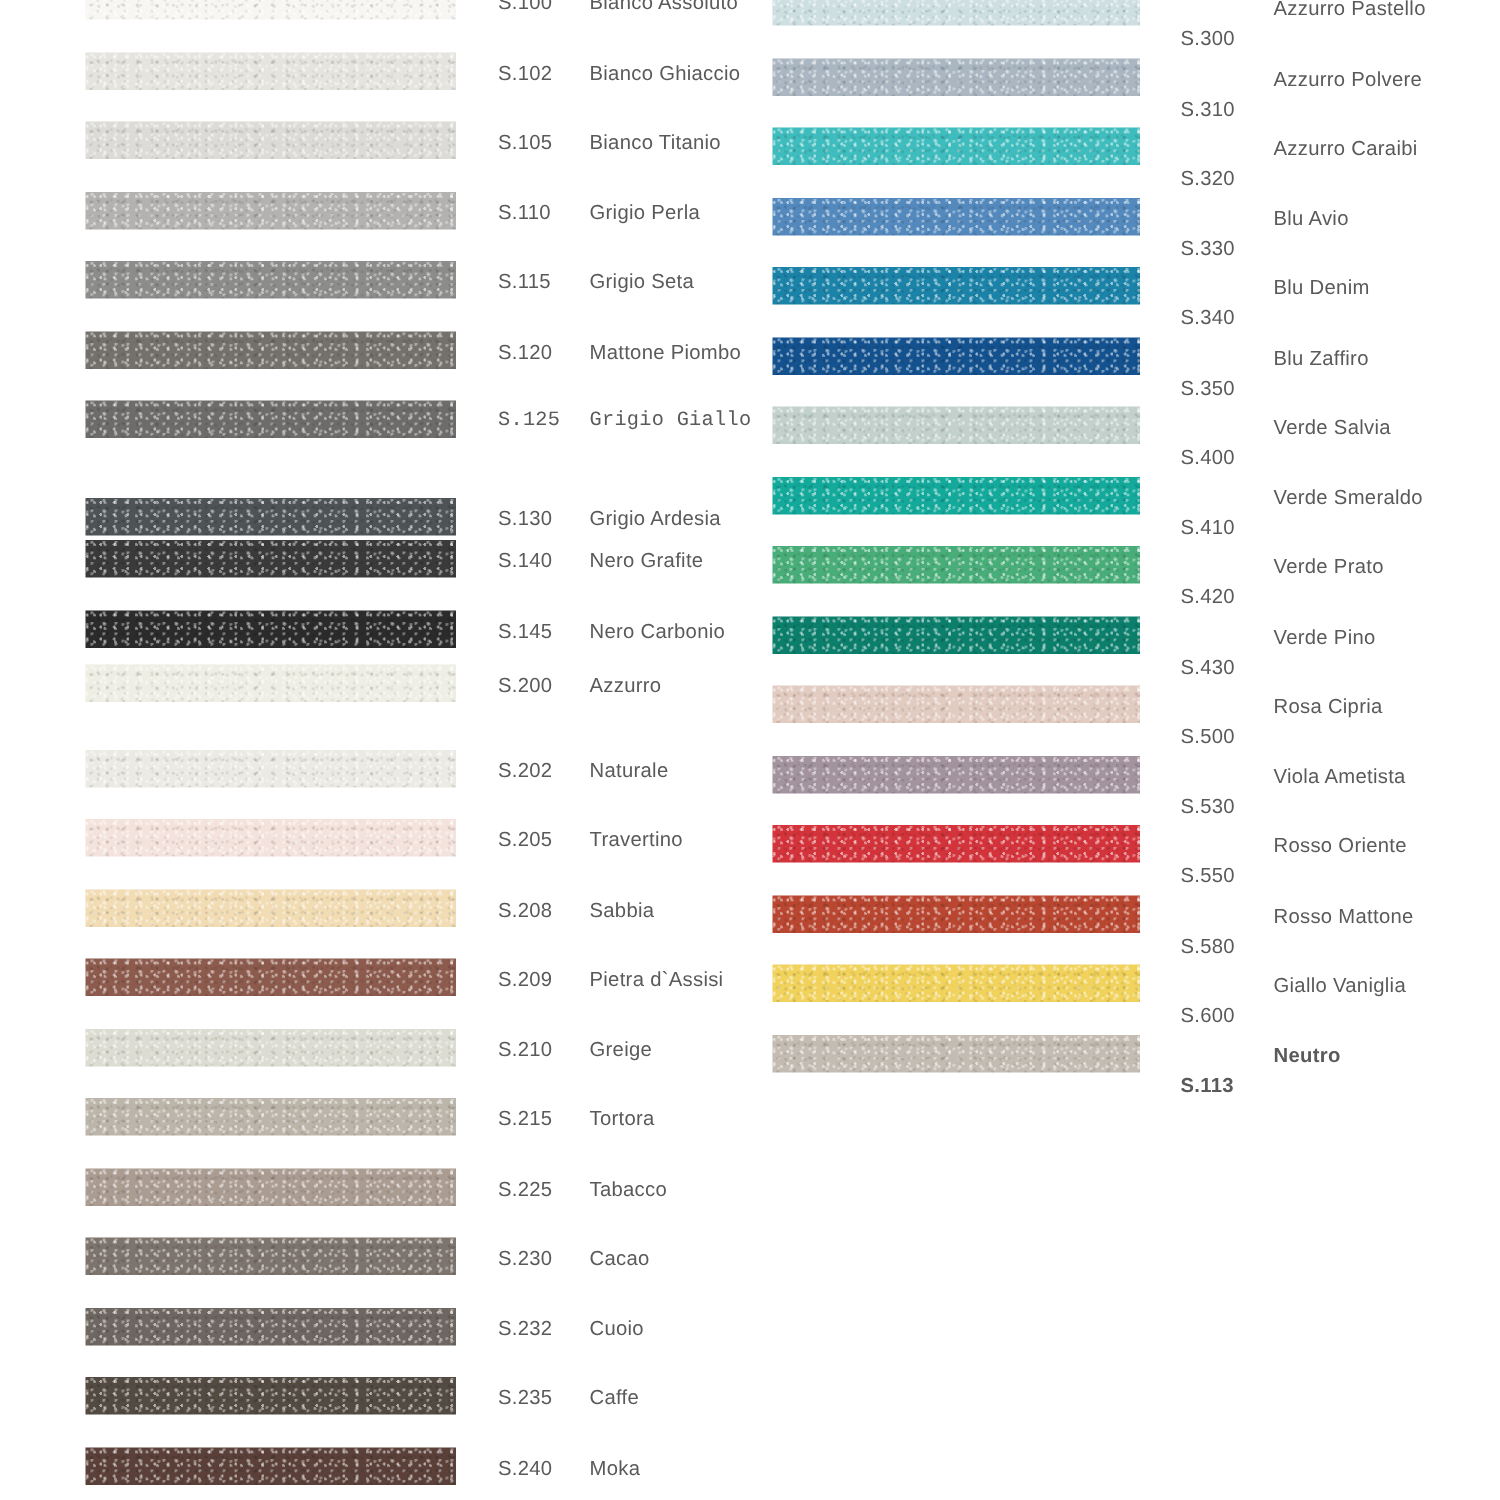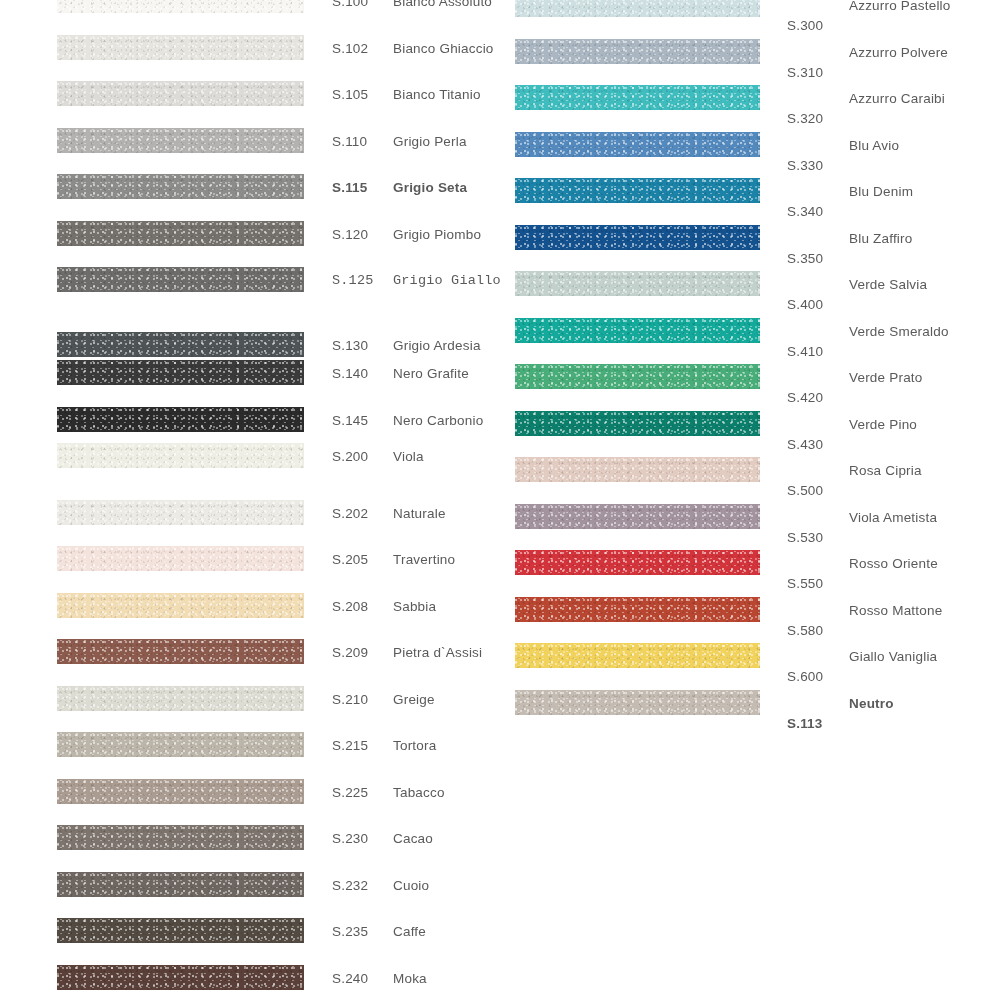--- a/index.html
+++ b/index.html
@@ -89,29 +89,29 @@
       <div class="swatch-row" style="top: 81px;">
         <div class="chip left" style="background-color: rgb(220, 219, 215);"></div>
         <div class="code left">S.105</div>
         <div class="name left">Bianco Titanio</div>
       </div>
       <div class="swatch-row" style="top: 127.5px;">
         <div class="chip left" style="background-color: rgb(179, 178, 176);"></div>
         <div class="code left">S.110</div>
         <div class="name left">Grigio Perla</div>
       </div>
-      <div class="swatch-row" style="top: 174px; font-weight: bold;">
+      <div class="swatch-row" style="top: 174px;">
         <div class="chip left" style="background-color: rgb(140, 140, 138);"></div>
         <div class="code left">S.115</div>
         <div class="name left">Grigio Seta</div>
       </div>
       <div class="swatch-row" style="top: 220.5px;">
         <div class="chip left" style="background-color: rgb(116, 113, 108);"></div>
         <div class="code left">S.120</div>
-        <div class="name left">Grigio Piombo</div>
+        <div class="name left">Mattone Piombo</div>
       </div>
       <div class="swatch-row" style="top: 267px; font-family: Liberation Mono, monospace;">
         <div class="chip left" style="background-color: rgb(109, 108, 106);"></div>
         <div class="code left">S.125</div>
         <div class="name left">Grigio Giallo</div>
       </div>
       <div class="swatch-row" style="top: 332px;">
         <div class="chip left" style="background-color: rgb(78, 83, 86);"></div>
         <div class="code left">S.130</div>
         <div class="name left">Grigio Ardesia</div>
@@ -122,21 +122,21 @@
         <div class="name left">Nero Grafite</div>
       </div>
       <div class="swatch-row" style="top: 406.5px;">
         <div class="chip left" style="background-color: rgb(43, 43, 43);"></div>
         <div class="code left">S.145</div>
         <div class="name left">Nero Carbonio</div>
       </div>
       <div class="swatch-row" style="top: 443px;">
         <div class="chip left" style="background-color: rgb(238, 238, 228);"></div>
         <div class="code left">S.200</div>
-        <div class="name left">Viola</div>
+        <div class="name left">Azzurro</div>
       </div>
       <div class="swatch-row" style="top: 499.5px;">
         <div class="chip left" style="background-color: rgb(236, 234, 228);"></div>
         <div class="code left">S.202</div>
         <div class="name left">Naturale</div>
       </div>
       <div class="swatch-row" style="top: 546px;">
         <div class="chip left" style="background-color: rgb(244, 227, 220);"></div>
         <div class="code left">S.205</div>
         <div class="name left">Travertino</div>

